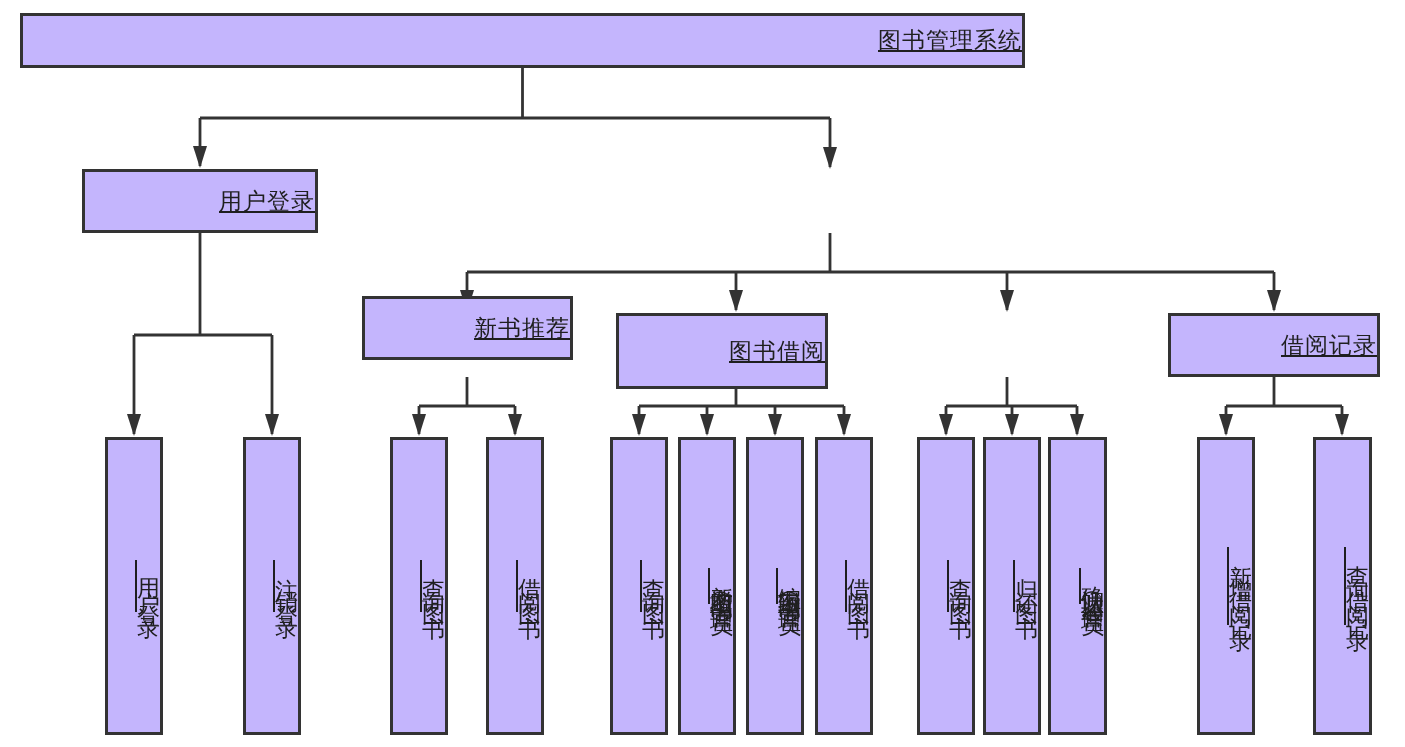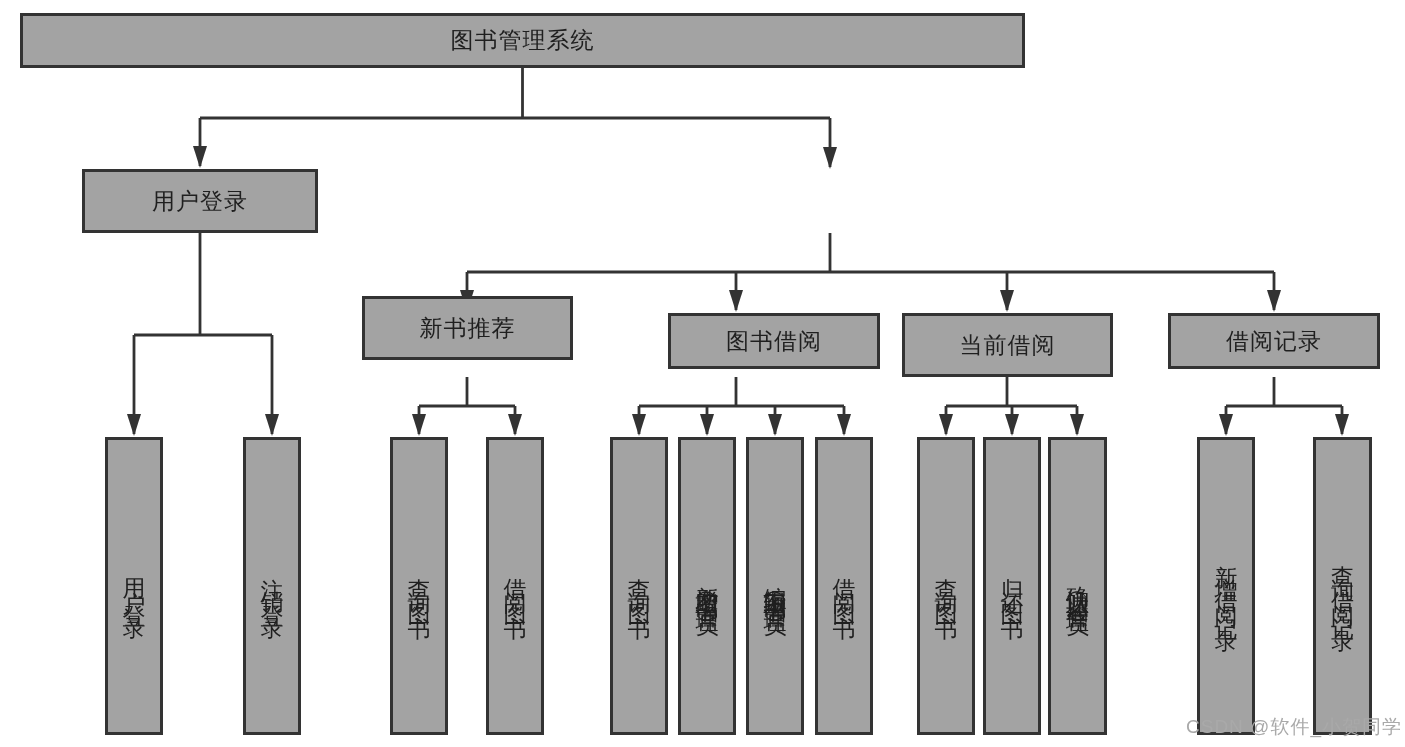--- a/index.html
+++ b/index.html
@@ -7,24 +7,25 @@
     position:relative;
     width:1405px;height:747px;
     background:#ffffff;
     font-family:"Liberation Sans","DejaVu Sans",sans-serif;
     overflow:hidden;
   }
   #wires{position:absolute;left:0;top:0;width:1405px;height:747px;}
   .box{
     position:absolute;
     box-sizing:border-box;
-    background:#a3a3a3;
+    background:#c4b5fd;
     border:3px solid #333333;
-    display:flex;align-items:center;justify-content:center;
+    display:flex;align-items:center;justify-content:flex-end;
     color:#1f1f1f;
+    text-decoration:underline;
   }
   .box.h span{
     font-size:23px;
     letter-spacing:1px;
     white-space:nowrap;
   }
   .box.v .vtext{
     writing-mode:vertical-rl;
     text-orientation:upright;
     font-size:23px;
@@ -102,27 +103,24 @@
     <span>图书管理系统</span>
   </div>
 
   <div class="box h" style="left:82px;top:169px;width:236px;height:64px">
     <span>用户登录</span>
   </div>
 
   <div class="box h" style="left:362px;top:296px;width:211px;height:64px">
     <span>新书推荐</span>
   </div>
-  <div class="box h" style="left:668px;top:313px;width:212px;height:56px">
+  <div class="box h" style="left:616px;top:313px;width:212px;height:76px">
     <span>图书借阅</span>
   </div>
-  <div class="box h" style="left:902px;top:313px;width:211px;height:64px">
-    <span>当前借阅</span>
-  </div>
-  <div class="box h" style="left:1168px;top:313px;width:212px;height:56px">
+  <div class="box h" style="left:1168px;top:313px;width:212px;height:64px">
     <span>借阅记录</span>
   </div>
 
   <div class="box v" style="left:105px;top:437px;width:58px;height:298px">
     <span class="vtext">用户登录</span>
   </div>
   <div class="box v" style="left:243px;top:437px;width:58px;height:298px">
     <span class="vtext">注销登录</span>
   </div>
 
@@ -156,14 +154,13 @@
     <span class="vtext tight">确认归还（管理员）</span>
   </div>
 
   <div class="box v" style="left:1197px;top:437px;width:58px;height:298px">
     <span class="vtext">新增借阅记录</span>
   </div>
   <div class="box v" style="left:1313px;top:437px;width:59px;height:298px">
     <span class="vtext">查询借阅记录</span>
   </div>
 
-  <div id="watermark">CSDN @软件_小贺同学</div>
 </div>
 
 </body></html>

